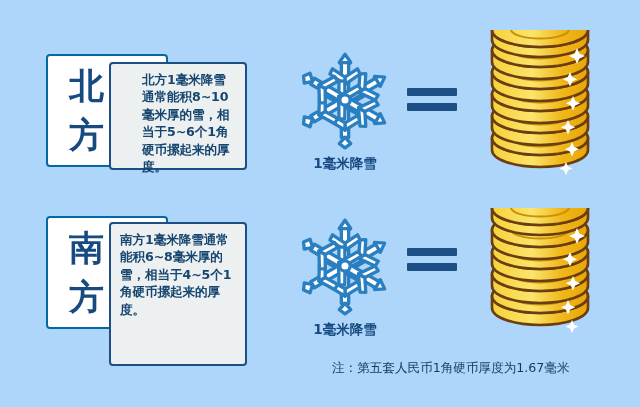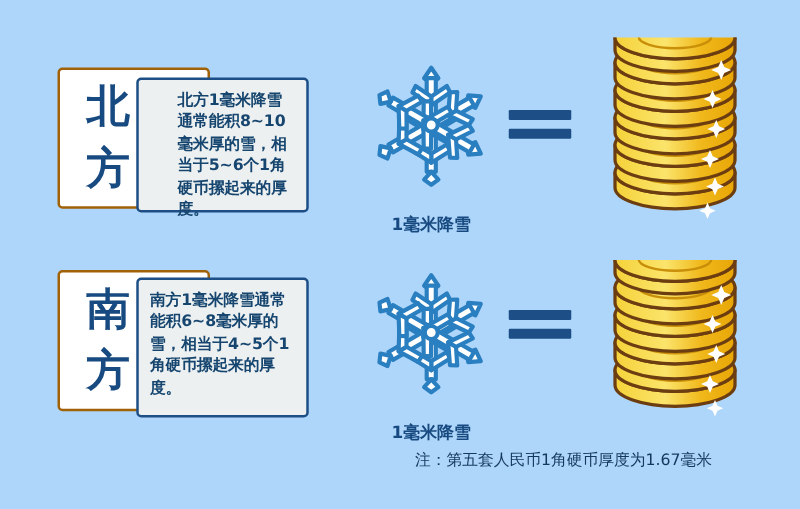--- a/index.html
+++ b/index.html
@@ -21,21 +21,21 @@
   .row-south { top: 200px; height: 150px; }
 
   
   .region-card {
     position: absolute;
     left: 46px;
     top: 16px;
     width: 122px;
     height: 113px;
     background: #ffffff;
-    border: 2px solid #a16207;
+    border: 2px solid #0369a1;
     border-radius: 4px;
     z-index: 1;
   }
   .region-label {
     position: absolute;
     left: 8px;
     top: 6px;
     width: 62px;
     color: #174a80;
     font-size: 35px;
@@ -52,21 +52,21 @@
     left: 109px;
     top: 24px;
     width: 138px;
     background: #edf0f1;
     border: 2px solid #1d4f86;
     border-radius: 4px;
     z-index: 2;
     padding: 7px 8px 7px 9px;
   }
   .row-north .desc-panel { top: 24px; height: 108px; padding-left: 31px; }
-  .row-south .desc-panel { top: 22px; height: 112px; }
+  .row-south .desc-panel { top: 22px; height: 144px; }
 
   .desc-text {
     color: #16466f;
     font-size: 12.6px;
     font-weight: bold;
     line-height: 17.4px;
     letter-spacing: -0.1px;
     white-space: pre-wrap;
     word-break: break-all;
   }
@@ -75,21 +75,21 @@
   .snow-wrap {
     position: absolute;
     left: 288px;
     top: 10px;
     width: 114px;
     text-align: center;
   }
   .row-south .snow-wrap { top: 14px; }
   .snow-svg { display: block; margin: 0 auto; }
   .snow-caption {
-    margin-top: 19px;
+    margin-top: 3px;
     color: #174a80;
     font-size: 13.5px;
     font-weight: bold;
     letter-spacing: 0px;
     white-space: nowrap;
   }
 
   
   .equals {
     position: absolute;

